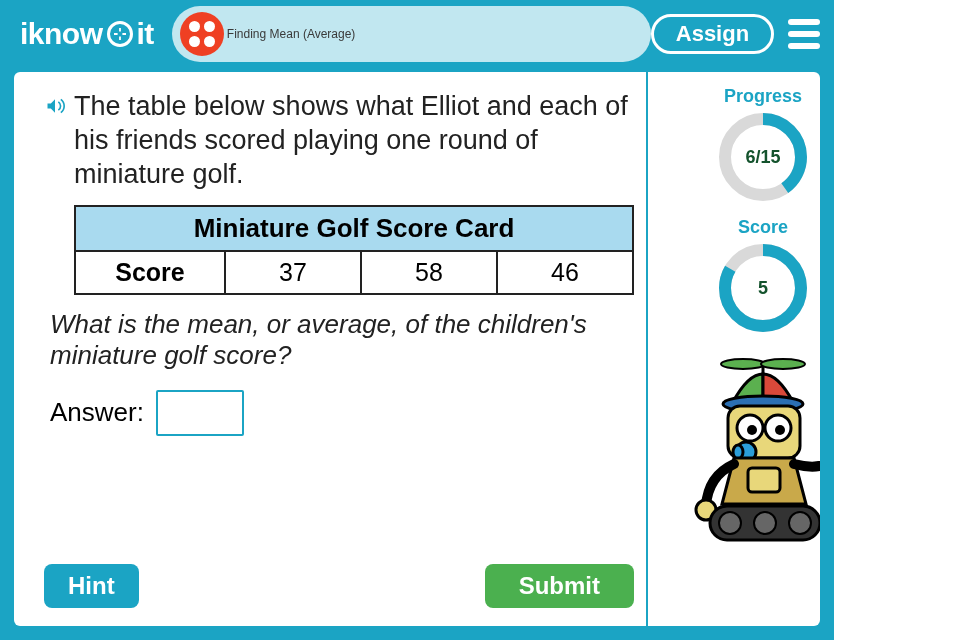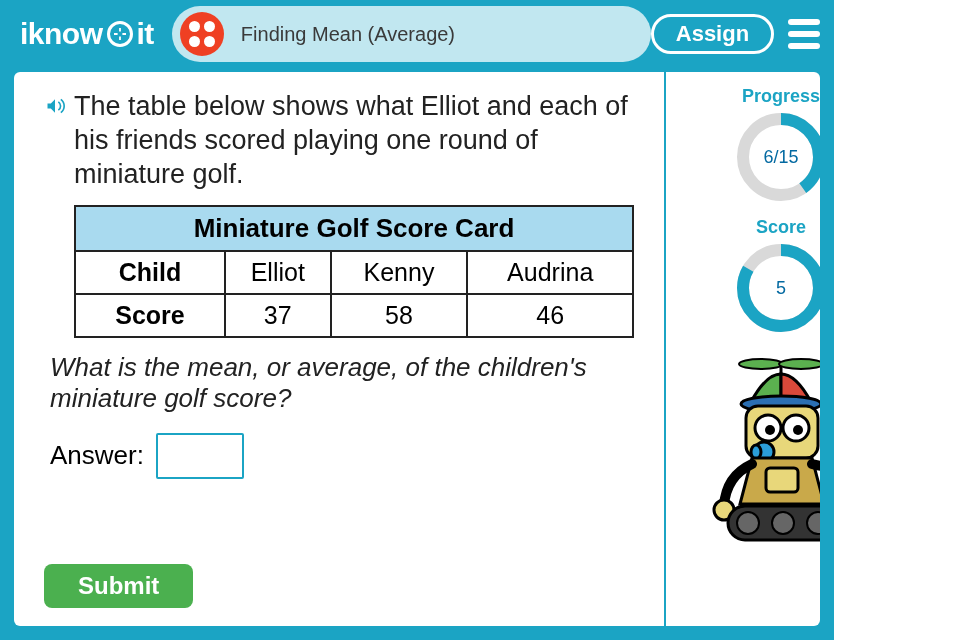--- a/index.html
+++ b/index.html
@@ -47,22 +47,22 @@
   .lesson-pill {
     margin-left: 18px;
     height: 56px;
     width: 540px;
     background: #c1e7f0;
     border-radius: 28px;
     display: flex;
     align-items: center;
     padding-left: 8px;
     color: #3a3a3a;
-    font-size: 20px;
-    gap: 17px;
+    font-size: 12px;
+    gap: 3px;
   }
   .level-dot {
     width: 44px; height: 44px;
     background: #ef4023;
     border-radius: 50%;
     display: grid;
     grid-template-columns: 1fr 1fr;
     grid-template-rows: 1fr 1fr;
     gap: 4px;
     padding: 9px;
@@ -93,21 +93,21 @@
   .main {
     flex: 1;
     background: #fff;
     margin: 4px 14px 14px 14px;
     border-radius: 6px;
     display: flex;
     overflow: hidden;
   }
   .question-area {
     flex: 1;
-    padding: 18px 30px 18px 30px;
+    padding: 18px 12px 18px 30px;
     display: flex;
     flex-direction: column;
     border-right: 2px solid #1ba4c4;
   }
   .q-top { display: flex; gap: 8px; }
   .speaker {
     color: #1ba4c4;
     font-size: 20px;
     cursor: pointer;
     margin-top: 6px;
@@ -189,21 +189,21 @@
   }
   .side-title { color:#1ba4c4; font-weight:700; font-size:18px; margin-bottom:4px;}
   .ring { position: relative; width: 92px; height: 92px; margin-bottom: 14px;}
   .ring svg { width: 92px; height: 92px; transform: rotate(-90deg);}
   .ring-bg { stroke:#d9d9d9; }
   .ring-fg { stroke:#1ba4c4; }
   .ring circle { fill:none; stroke-width:12; }
   .ring .center {
     position:absolute; inset:0;
     display:flex; align-items:center; justify-content:center;
-    color:#0369a1; font-weight:400; font-size:18px;
+    color:#14532d; font-weight:700; font-size:18px;
   }
   .robot { width: 230px; margin-top: 8px; }
   .fs-icon {
     position:absolute; right:8px; bottom:8px;
     color:#1ba4c4; font-size:22px; cursor:pointer;
   }
 </style>
 </head>
 <body>
 
@@ -245,43 +245,38 @@
               <path fill="#1ba4c4" d="M3 9v6h4l5 5V4L7 9H3z"></path>
               <path fill="none" stroke="#1ba4c4" stroke-width="2" d="M16 7a6 6 0 010 10M19 4a10 10 0 010 16"></path>
             </svg>
         </span>
         <div class="q-text">The table below shows what Elliot and each of his friends scored playing one round of miniature golf.</div>
       </div>
 
       <table class="score">
         <caption>Miniature Golf Score Card</caption>
         <tbody>
-            <tr>
-          <td class="rowlabel">Child</td>
-          <td>Elliot</td>
-          <td>Kenny</td>
-          <td>Audrina</td>
-        </tr>
         <tr>
           <td class="rowlabel">Score</td>
           <td>37</td>
           <td>58</td>
           <td>46</td>
         </tr>
       </tbody>
         </table>
 
       <div class="q-followup">What is the mean, or average, of the children's miniature golf score?</div>
 
       <div class="answer-row">
         <span>Answer:</span>
         <input class="answer-box" value="" style="">
       </div>
 
       <div class="btn-row">
+        <button class="hint-btn">Hint</button>
         <button class="submit-btn">Submit</button>
       </div>
     </div>
 
     <div class="side">
       <div class="side-title">Progress</div>
       <div class="ring">
         <svg>
             <circle class="ring-bg" cx="46" cy="46" r="38"></circle>
             <circle class="ring-fg" cx="46" cy="46" r="38" stroke-dasharray="239" stroke-dashoffset="143"></circle>

